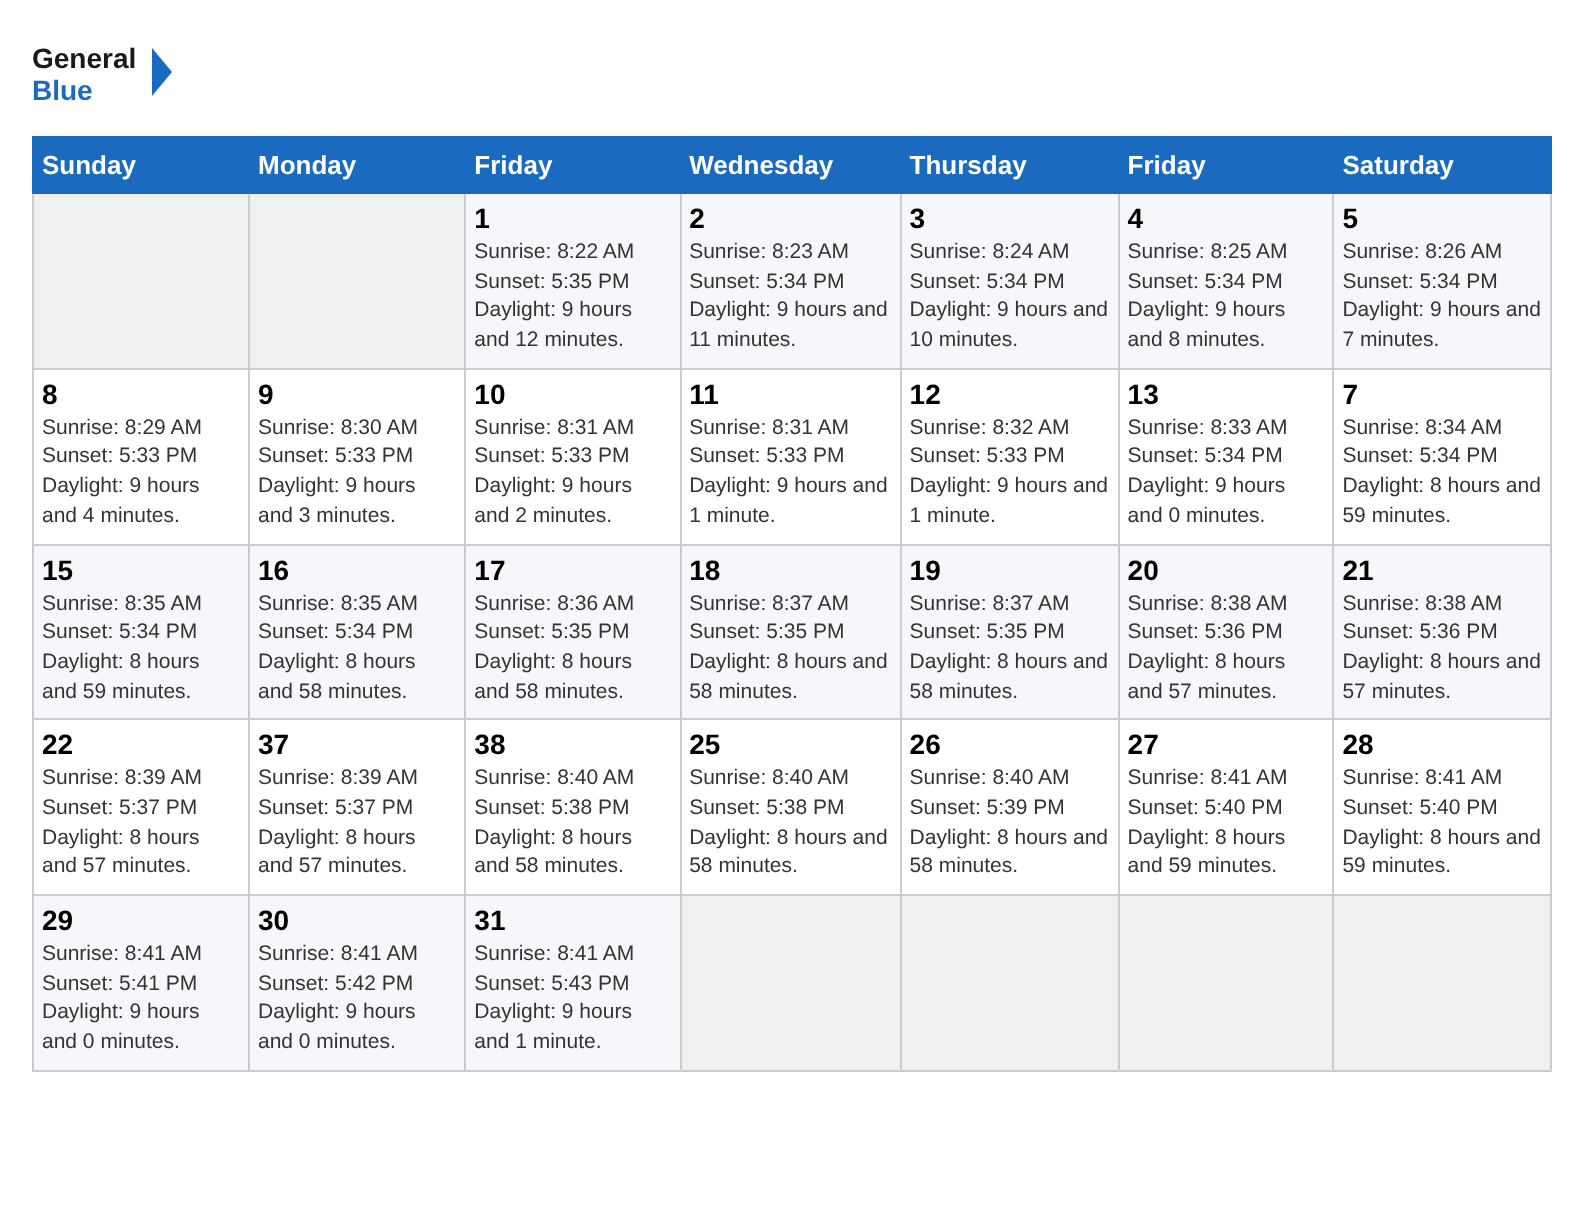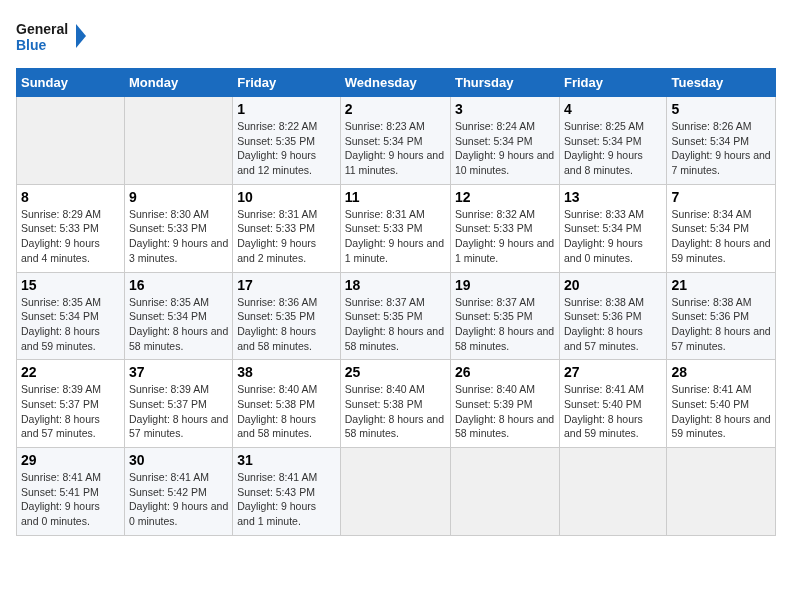--- a/index.html
+++ b/index.html
@@ -92,21 +92,21 @@
 
 <table>
   <thead>
     <tr>
     <th>Sunday</th>
         <th>Monday</th>
         <th>Friday</th>
         <th>Wednesday</th>
         <th>Thursday</th>
         <th>Friday</th>
-        <th>Tuesday</th>
+        <th>Saturday</th>
       </tr>
   </thead>
   <tbody id="calendar-body">
   <tr>
         <td class="empty"></td>
         <td class="empty"></td>
         <td>
         <span class="day-number">1</span>
         <span class="day-info">Sunrise: 8:22 AM<br>Sunset: 5:35 PM<br>Daylight: 9 hours and 12 minutes.</span>
       </td>

